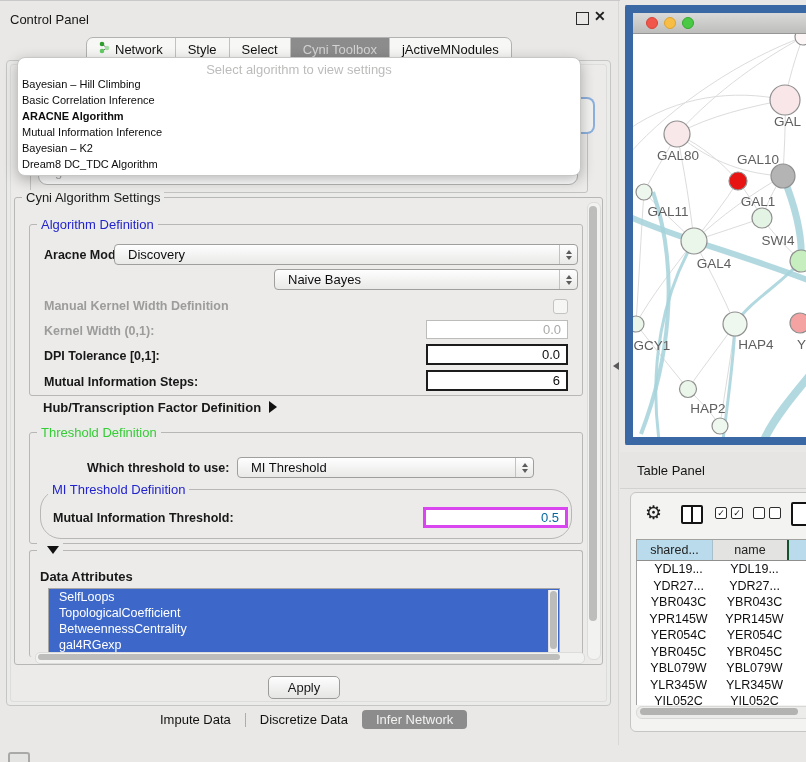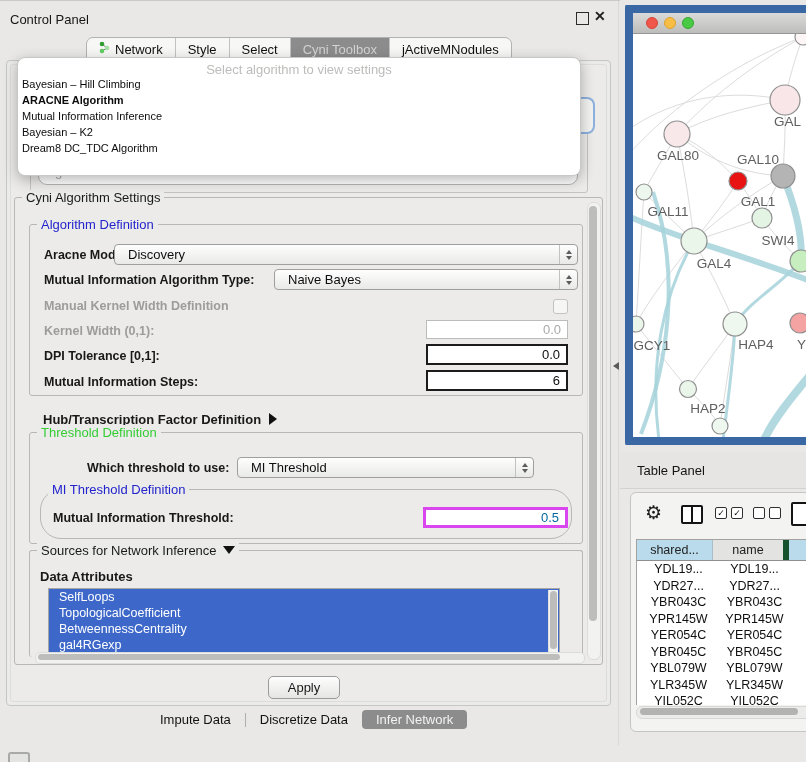--- a/index.html
+++ b/index.html
@@ -103,21 +103,21 @@
   .ckpair{display:flex;gap:4px;}
   #ic-checked{left:84px;top:14px;}
   #ic-unchecked{left:122px;top:14px;}
   .ck{width:10px;height:10px;border:1.5px solid #2e2e2e;border-radius:2px;background:#fff;font-size:9px;line-height:10px;text-align:center;color:#111;}
   #ic-partial{left:160px;top:9px;width:26px;height:20px;border:2px solid #141414;border-radius:2px;background:#fff;}
 
   #tbl{position:absolute;left:5px;top:46px;width:240px;}
   #tbl-head{display:flex;height:22px;border:1px solid #a2a2a1;border-bottom:1px solid #8f8f8e;box-sizing:border-box;}
   .th{font-size:12.5px;display:flex;align-items:center;justify-content:center;box-sizing:border-box;border-right:1px solid #a9bfc9;color:#222;}
   .th.hl{background:#badbeb;}
-  .th.plain{background:#e3e3e1;border-right:6px solid #14532d;}
+  .th.plain{background:#e3e3e1;border-right:2px solid #14532d;}
   #tbl-body{border-left:1px solid #a2a2a1;background:#fff;overflow:hidden;height:144px;}
   .trow{display:flex;height:16.5px;}
   .td{font-size:12.5px;line-height:16.5px;padding-left:7px;box-sizing:border-box;white-space:nowrap;overflow:hidden;color:#101010;text-align:center;}
   #tp-hsb{position:absolute;left:5px;top:213px;width:188px;height:11px;background:#ececeb;border:1px solid #d8d8d7;border-radius:6px;}
   #tp-hsb-thumb{position:absolute;left:3px;top:1px;width:158px;height:7px;background:#b3b3b2;border-radius:4px;}
 </style>
 </head>
 <body>
 
 <div id="cp" class="abs">
@@ -168,21 +168,20 @@
 
       <span class="lbl" style="left:14px;top:23px;">Aracne Mode:</span>
       <div class="combo" style="left:84px;top:19px;width:464px;">
         <span class="cval">Discovery</span>
         <span class="cstep">
             <i class="up"></i>
             <i class="dn"></i>
           </span>
       </div>
 
-      <span class="lbl" style="left:14px;top:48px;">Mutual Information Algorithm Type:</span>
       <div class="combo" style="left:244px;top:44px;width:304px;">
         <span class="cval">Naive Bayes</span>
         <span class="cstep">
             <i class="up"></i>
             <i class="dn"></i>
           </span>
       </div>
 
       <span class="lbl lbl-dis" style="left:14px;top:74px;">Manual Kernel Width Definition</span>
       <div class="cbox" style="left:523px;top:74px;"></div>
@@ -196,21 +195,21 @@
       <div class="tfield tf-strong" style="left:396px;top:119px;width:142px;height:21px;">
         <span>0.0</span>
       </div>
 
       <span class="lbl" style="left:14px;top:150px;">Mutual Information Steps:</span>
       <div class="tfield tf-strong" style="left:396px;top:145px;width:142px;height:21px;">
         <span>6</span>
       </div>
     </div>
 
-    <span class="lbl" style="left:28px;top:214px;font-size:13px;">
+    <span class="lbl" style="left:28px;top:202px;font-size:13px;">
       <span>Hub/Transcription Factor Definition</span><span class="tri-r"></span>
     </span>
 
     <div class="gbox" style="left:14px;top:234px;width:552px;height:110px;">
       <span class="gtitle green">Threshold Definition</span>
 
       <span class="lbl" style="left:57px;top:28px;">Which threshold to use:</span>
       <div class="combo" style="left:207px;top:24px;width:297px;">
         <span class="cval">MI Threshold</span>
         <span class="cstep">
@@ -222,21 +221,21 @@
       <div class="gbox" style="left:10px;top:56px;width:530px;height:48px;border-radius:21px;">
         <span class="gtitle blue">MI Threshold Definition</span>
         <span class="lbl" style="left:12px;top:21px;">Mutual Information Threshold:</span>
         <div class="tfield tf-thin" style="left:382px;top:17px;width:145px;height:21px;">
           <span>0.5</span>
         </div>
       </div>
     </div>
 
     <div class="gbox" style="left:14px;top:352px;width:552px;height:106px;border-bottom:none;">
-      <span class="gtitle"><span>Sources for Network Inference</span><span class="tri-d"></span></span>
+      <span class="gtitle"><span class="tri-d"></span></span>
       <span class="lbl" style="left:10px;top:18px;font-size:13px;">Data Attributes</span>
       <div id="attr-list" class="abs">
         <div class="attr-item">SelfLoops</div>
           <div class="attr-item">TopologicalCoefficient</div>
           <div class="attr-item">BetweennessCentrality</div>
           <div class="attr-item">gal4RGexp</div>
           <div id="attr-sb">
             <div id="attr-sb-thumb"></div>
           </div>
       </div>
@@ -259,20 +258,21 @@
       <div class="bsep"></div>
       <div class="btab">Discretize Data</div>
       <div class="btab sel">Infer Network</div>
     </div>
 </div>
 
 <div id="popup" class="abs">
   <div id="popup-ph" class="abs">Select algorithm to view settings</div>
   <div id="dd-list" class="abs">
       <div class="dd-item">Bayesian – Hill Climbing</div>
+      <div class="dd-item">Basic Correlation Inference</div>
       <div class="dd-item bold">ARACNE Algorithm</div>
       <div class="dd-item">Mutual Information Inference</div>
       <div class="dd-item">Bayesian – K2</div>
       <div class="dd-item">Dream8 DC_TDC Algorithm</div>
     </div>
 </div>
 
 <div id="divider-arrow" class="abs"></div>
 <div id="corner-frag" class="abs"></div>
 

